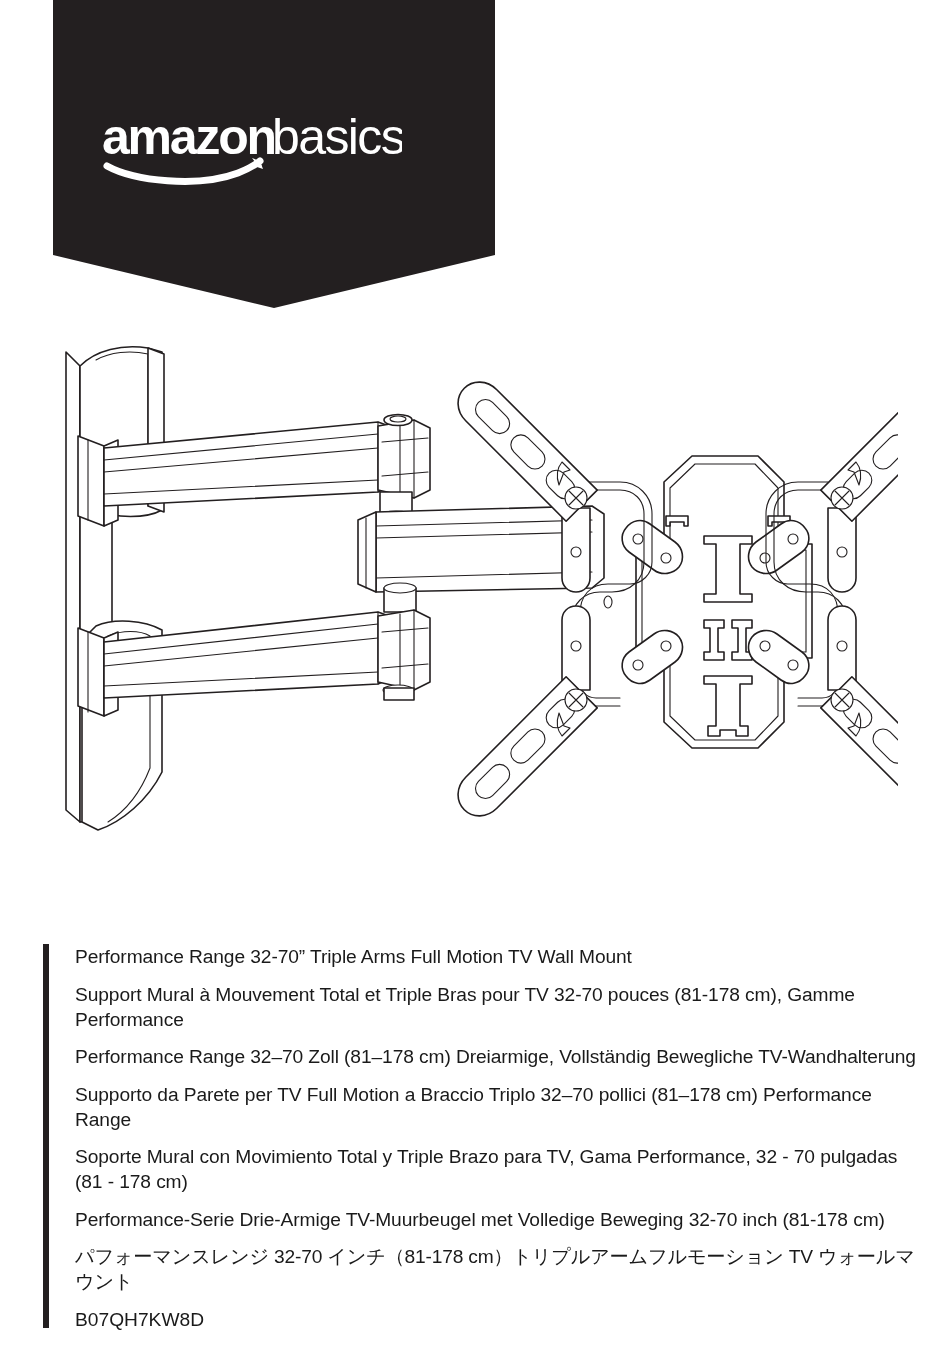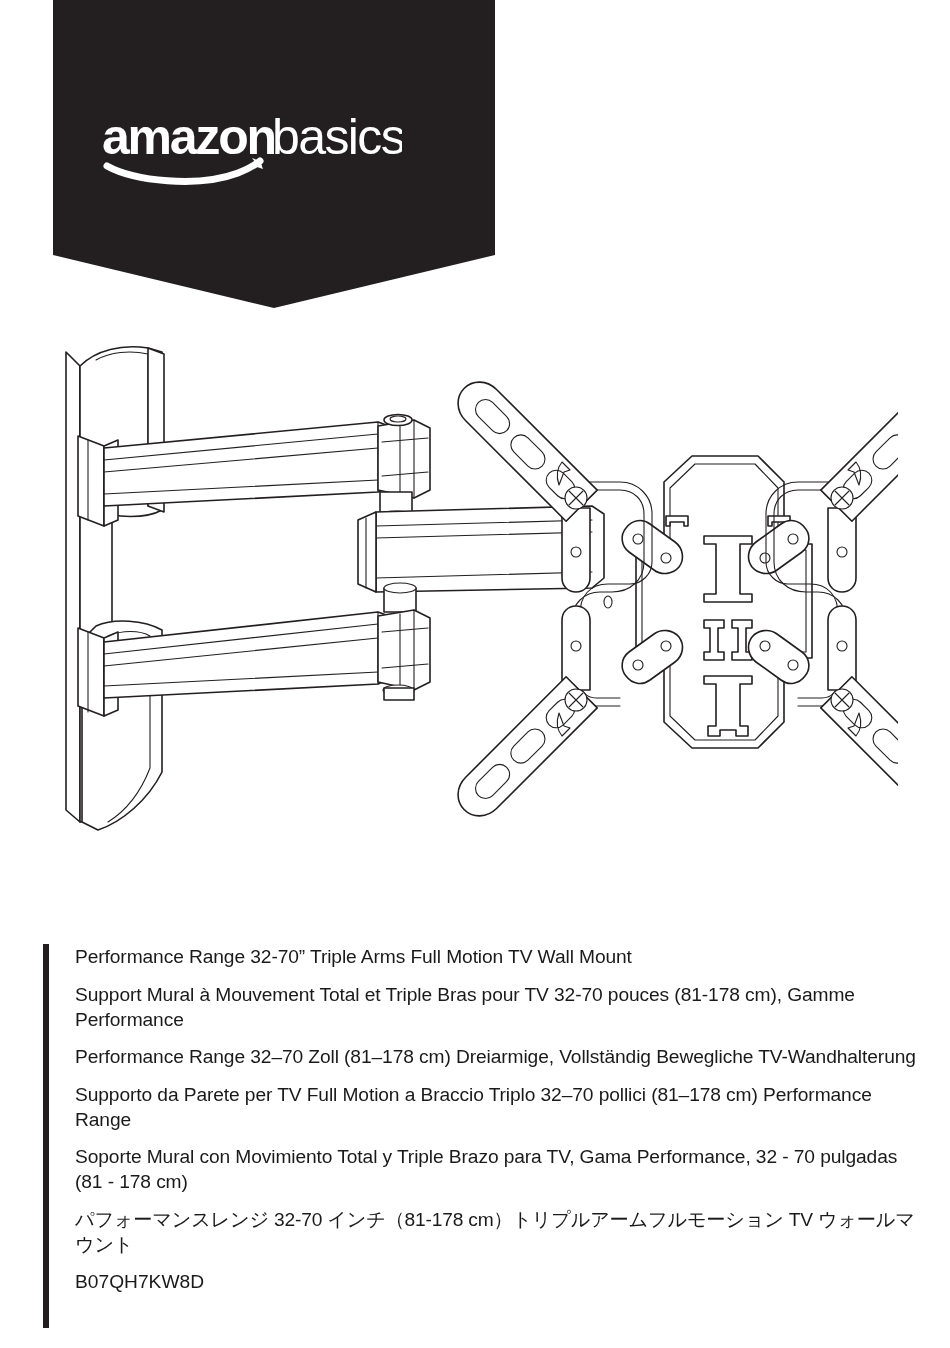--- a/index.html
+++ b/index.html
@@ -333,16 +333,17 @@
 </div>
 
 <div id="title-block">
   <div id="title-rule"></div>
   <ul id="title-list">
     <li>Performance Range 32-70” Triple Arms Full Motion TV Wall Mount</li>
     <li>Support Mural à Mouvement Total et Triple Bras pour TV 32-70 pouces (81-178 cm), Gamme Performance</li>
     <li>Performance Range 32–70 Zoll (81–178 cm) Dreiarmige, Vollständig Bewegliche TV-Wandhalterung</li>
     <li>Supporto da Parete per TV Full Motion a Braccio Triplo 32–70 pollici (81–178 cm) Performance Range</li>
     <li>Soporte Mural con Movimiento Total y Triple Brazo para TV, Gama Performance, 32 - 70 pulgadas (81 - 178 cm)</li>
+    <li>Performance-Serie Drie-Armige TV-Muurbeugel met Volledige Beweging 32-70 inch (81-178 cm)</li>
     <li class="jp">パフォーマンスレンジ 32-70 インチ（81-178 cm）トリプルアームフルモーション TV ウォールマウント</li>
     <li class="model">B07QH7KW8D</li>
   </ul>
 </div>
 
 </body></html>

